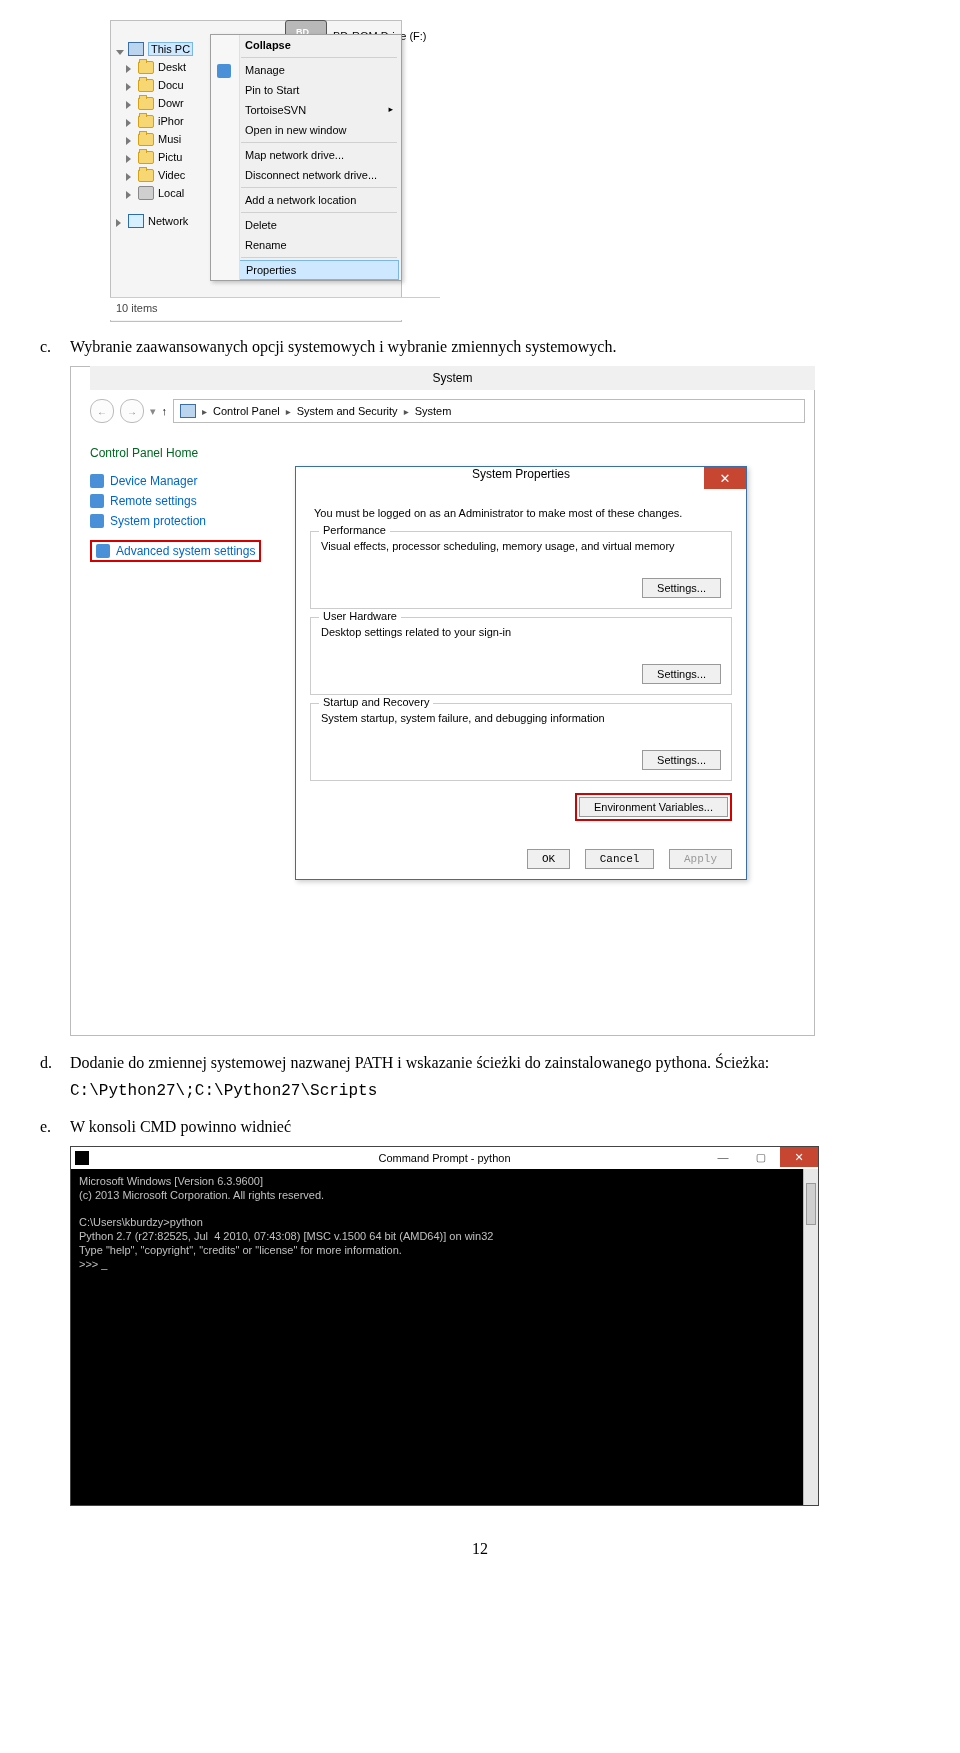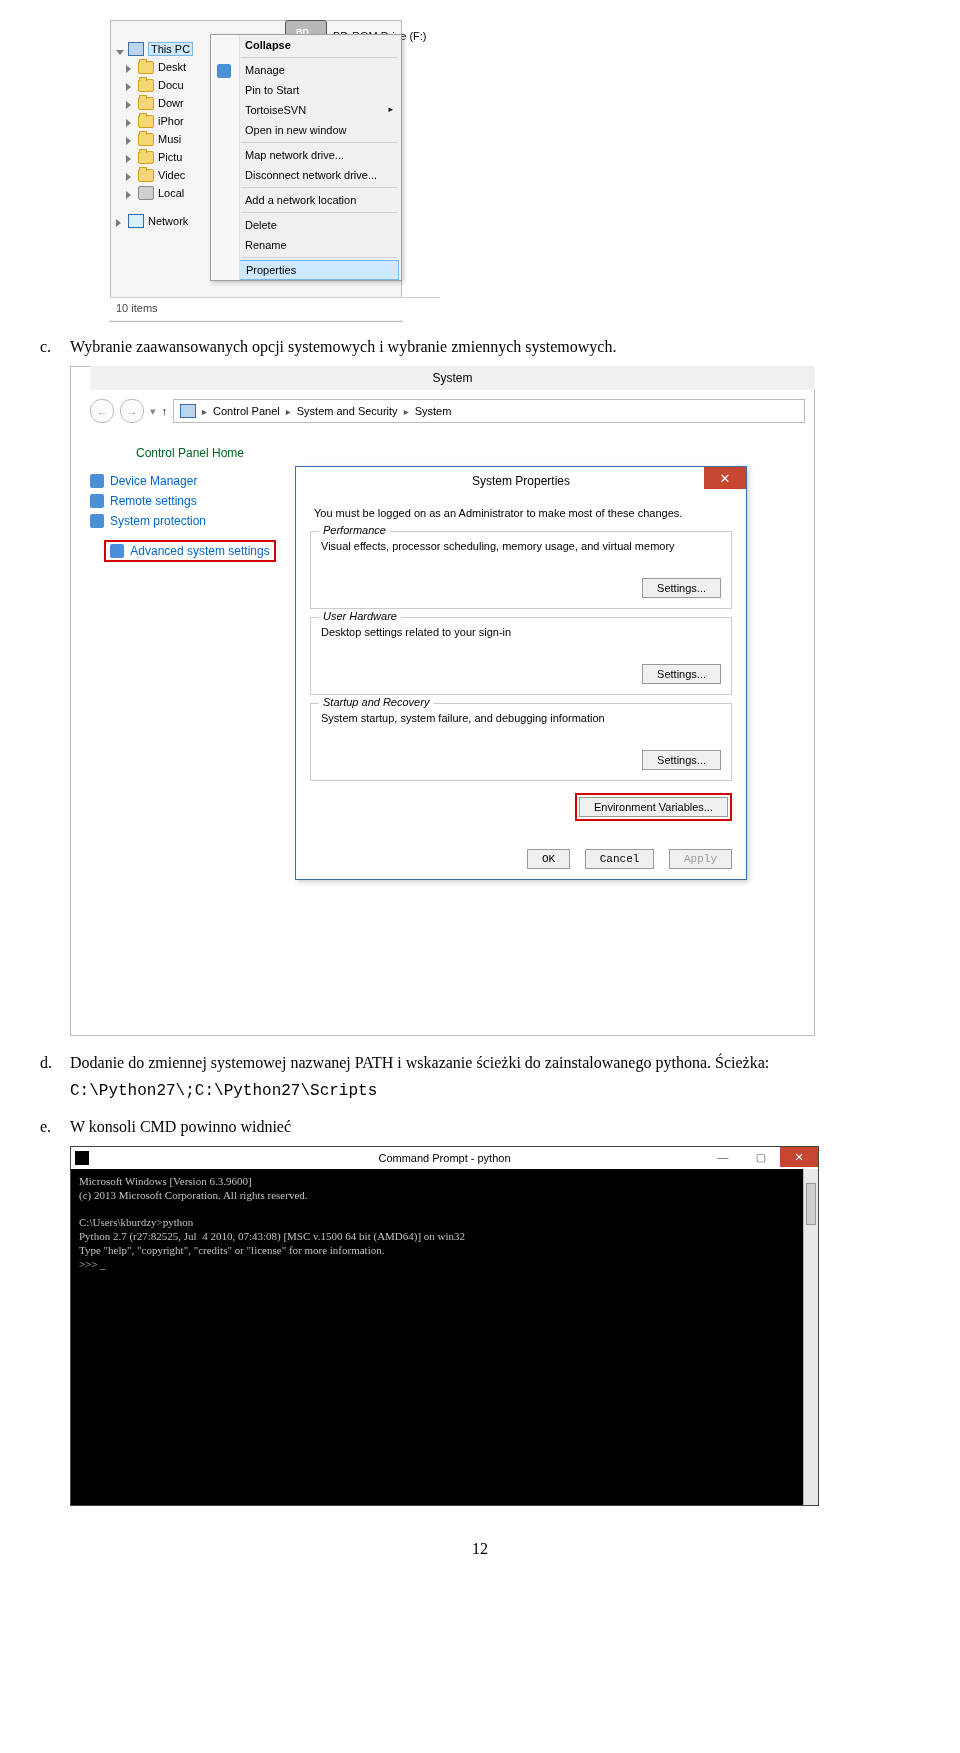--- a/index.html
+++ b/index.html
@@ -53,54 +53,54 @@
   
   .s2 { position: relative; width: 745px; height: 670px; margin-left: 30px; margin-top: 6px; margin-bottom: 6px; }
   .s2-bg { position:absolute; inset:0; background:#fff; border:1px solid #bbb; }
   .s2-titlebar { position:absolute; left:20px; top:0; right:0; height:24px; background:#f0f0f0; display:flex; align-items:center; justify-content:center; font-size:12px; }
   .s2-nav { position:absolute; left:20px; top:32px; right:10px; height:26px; display:flex; align-items:center; gap:6px; }
   .nav-btn { width:22px; height:22px; border:1px solid #bbb; border-radius:11px; background:#fcfcfc; display:flex; align-items:center; justify-content:center; font-size:10px; color:#888; }
   .addr { flex:1; border:1px solid #bbb; height:22px; background:#fff; display:flex; align-items:center; padding:0 6px; gap:6px; }
   .addr-seg { font-size:11px; }
   .addr-arrow { font-size:10px; color:#555; }
 
-  .s2-left { position:absolute; left:20px; top:80px; width:200px;text-align:center; }
+  .s2-left { position:absolute; left:20px; top:80px; width:200px; }
   .cpl-home { color:#006621; font-size:12px; margin-bottom:14px; }
   .cpl-link { display:flex; align-items:center; gap:6px; font-size:12px; color:#0066cc; margin:6px 0; }
   .shield-small { width:14px; height:14px; background:#4a90d9; border-radius:2px; display:inline-block; }
   .cpl-highlight { border:2px solid #d40000; padding:2px 4px; display:inline-flex; }
 
   
   .dlg { position:absolute; left:225px; top:100px; width:450px; background:#fff; border:1px solid #3b6ea5; box-shadow:2px 2px 5px rgba(0,0,0,0.2); }
-  .dlg-title { background:#fff; height:28px; display:flex; align-items:center; justify-content:center; font-size:12px; position:relative; }
+  .dlg-title { background:#fff; height:28px; display:flex; justify-content:center; font-size:12px; position:relative; }
   .dlg-close { position:absolute; right:0; top:0; width:42px; height:22px; background:#c74632; color:#fff; display:flex; align-items:center; justify-content:center; font-size:13px; }
   .dlg-body { padding:0 14px 14px 14px; }
   .tabs { display:flex; border-bottom:1px solid #aaa; margin-top:4px; }
   .tab { padding:4px 8px; border:1px solid #aaa; border-bottom:none; background:#f0f0f0; font-size:11px; margin-right:-1px; }
   .tab.active { background:#fff; position:relative; top:1px; }
   .dlg-note { font-size:11px; margin:12px 4px; }
   .fieldset { border:1px solid #ccc; margin:8px 0; padding:8px 10px 10px; position:relative; }
-  .fieldset > .legend { position:absolute; top:-8px; left:8px; background:#fff; padding:0 4px; font-size:11px;font-style:italic; }
+  .fieldset > .legend { position:absolute; top:-8px; left:8px; background:#fff; padding:0 4px; font-size:11px; }
   .fieldset-desc { font-size:11px; margin-bottom:26px; }
   .btn { display:inline-block; padding:3px 14px; background:#f0f0f0; border:1px solid #999; font-size:11px; }
   .btn-row-right { text-align:right; }
   .env-highlight { border:2px solid #d40000; display:inline-block; padding:2px; }
   .dlg-foot { text-align:right; padding:10px 14px; border-top:0;font-family:Liberation Mono, monospace; }
   .dlg-foot .btn { margin-left:8px; }
   .btn.disabled { color:#999; }
 
   
   .s3 { position:relative; width:749px; height:360px; margin-left:30px; margin-top:6px; }
   .cmd-frame { position:absolute; inset:0; border:1px solid #444; }
   .cmd-title { height:22px; background:#fff; display:flex; align-items:center; justify-content:center; font-size:11px; position:relative; border-bottom:1px solid #ccc; }
   .cmd-title-icon { position:absolute; left:4px; top:4px; width:14px; height:14px; background:#000; }
   .cmd-caption { position:absolute; right:0; top:0; display:flex; }
   .cmd-cap { width:38px; height:20px; display:flex; align-items:center; justify-content:center; font-size:11px; color:#555; }
   .cmd-cap.close { background:#c74632; color:#fff; }
-  .cmd-body { position:absolute; left:0; right:14px; top:22px; bottom:0; background:#000; padding:6px 8px; font-family:Liberation Serif, serif; font-size:11px; color:#c0c0c0; white-space:pre-wrap; line-height:1.25; overflow:hidden; }
+  .cmd-body { position:absolute; left:0; right:14px; top:22px; bottom:0; background:#000; padding:6px 8px; font-family:Liberation Sans, sans-serif; font-size:11px; color:#c0c0c0; white-space:pre-wrap; line-height:1.25; overflow:hidden; }
   .cmd-scroll { position:absolute; right:0; top:22px; bottom:0; width:14px; background:#e8e8e8; border-left:1px solid #bbb; }
   .cmd-scroll::before { content:""; position:absolute; top:14px; left:2px; right:2px; height:40px; background:#cfcfcf; border:1px solid #999; }
 
   .page-num { text-align:center; font-size:16px; margin-top:34px; }
 </style>
 </head>
 <body>
 
 <div class="s1 sans">
   <div class="s1-back"></div>

